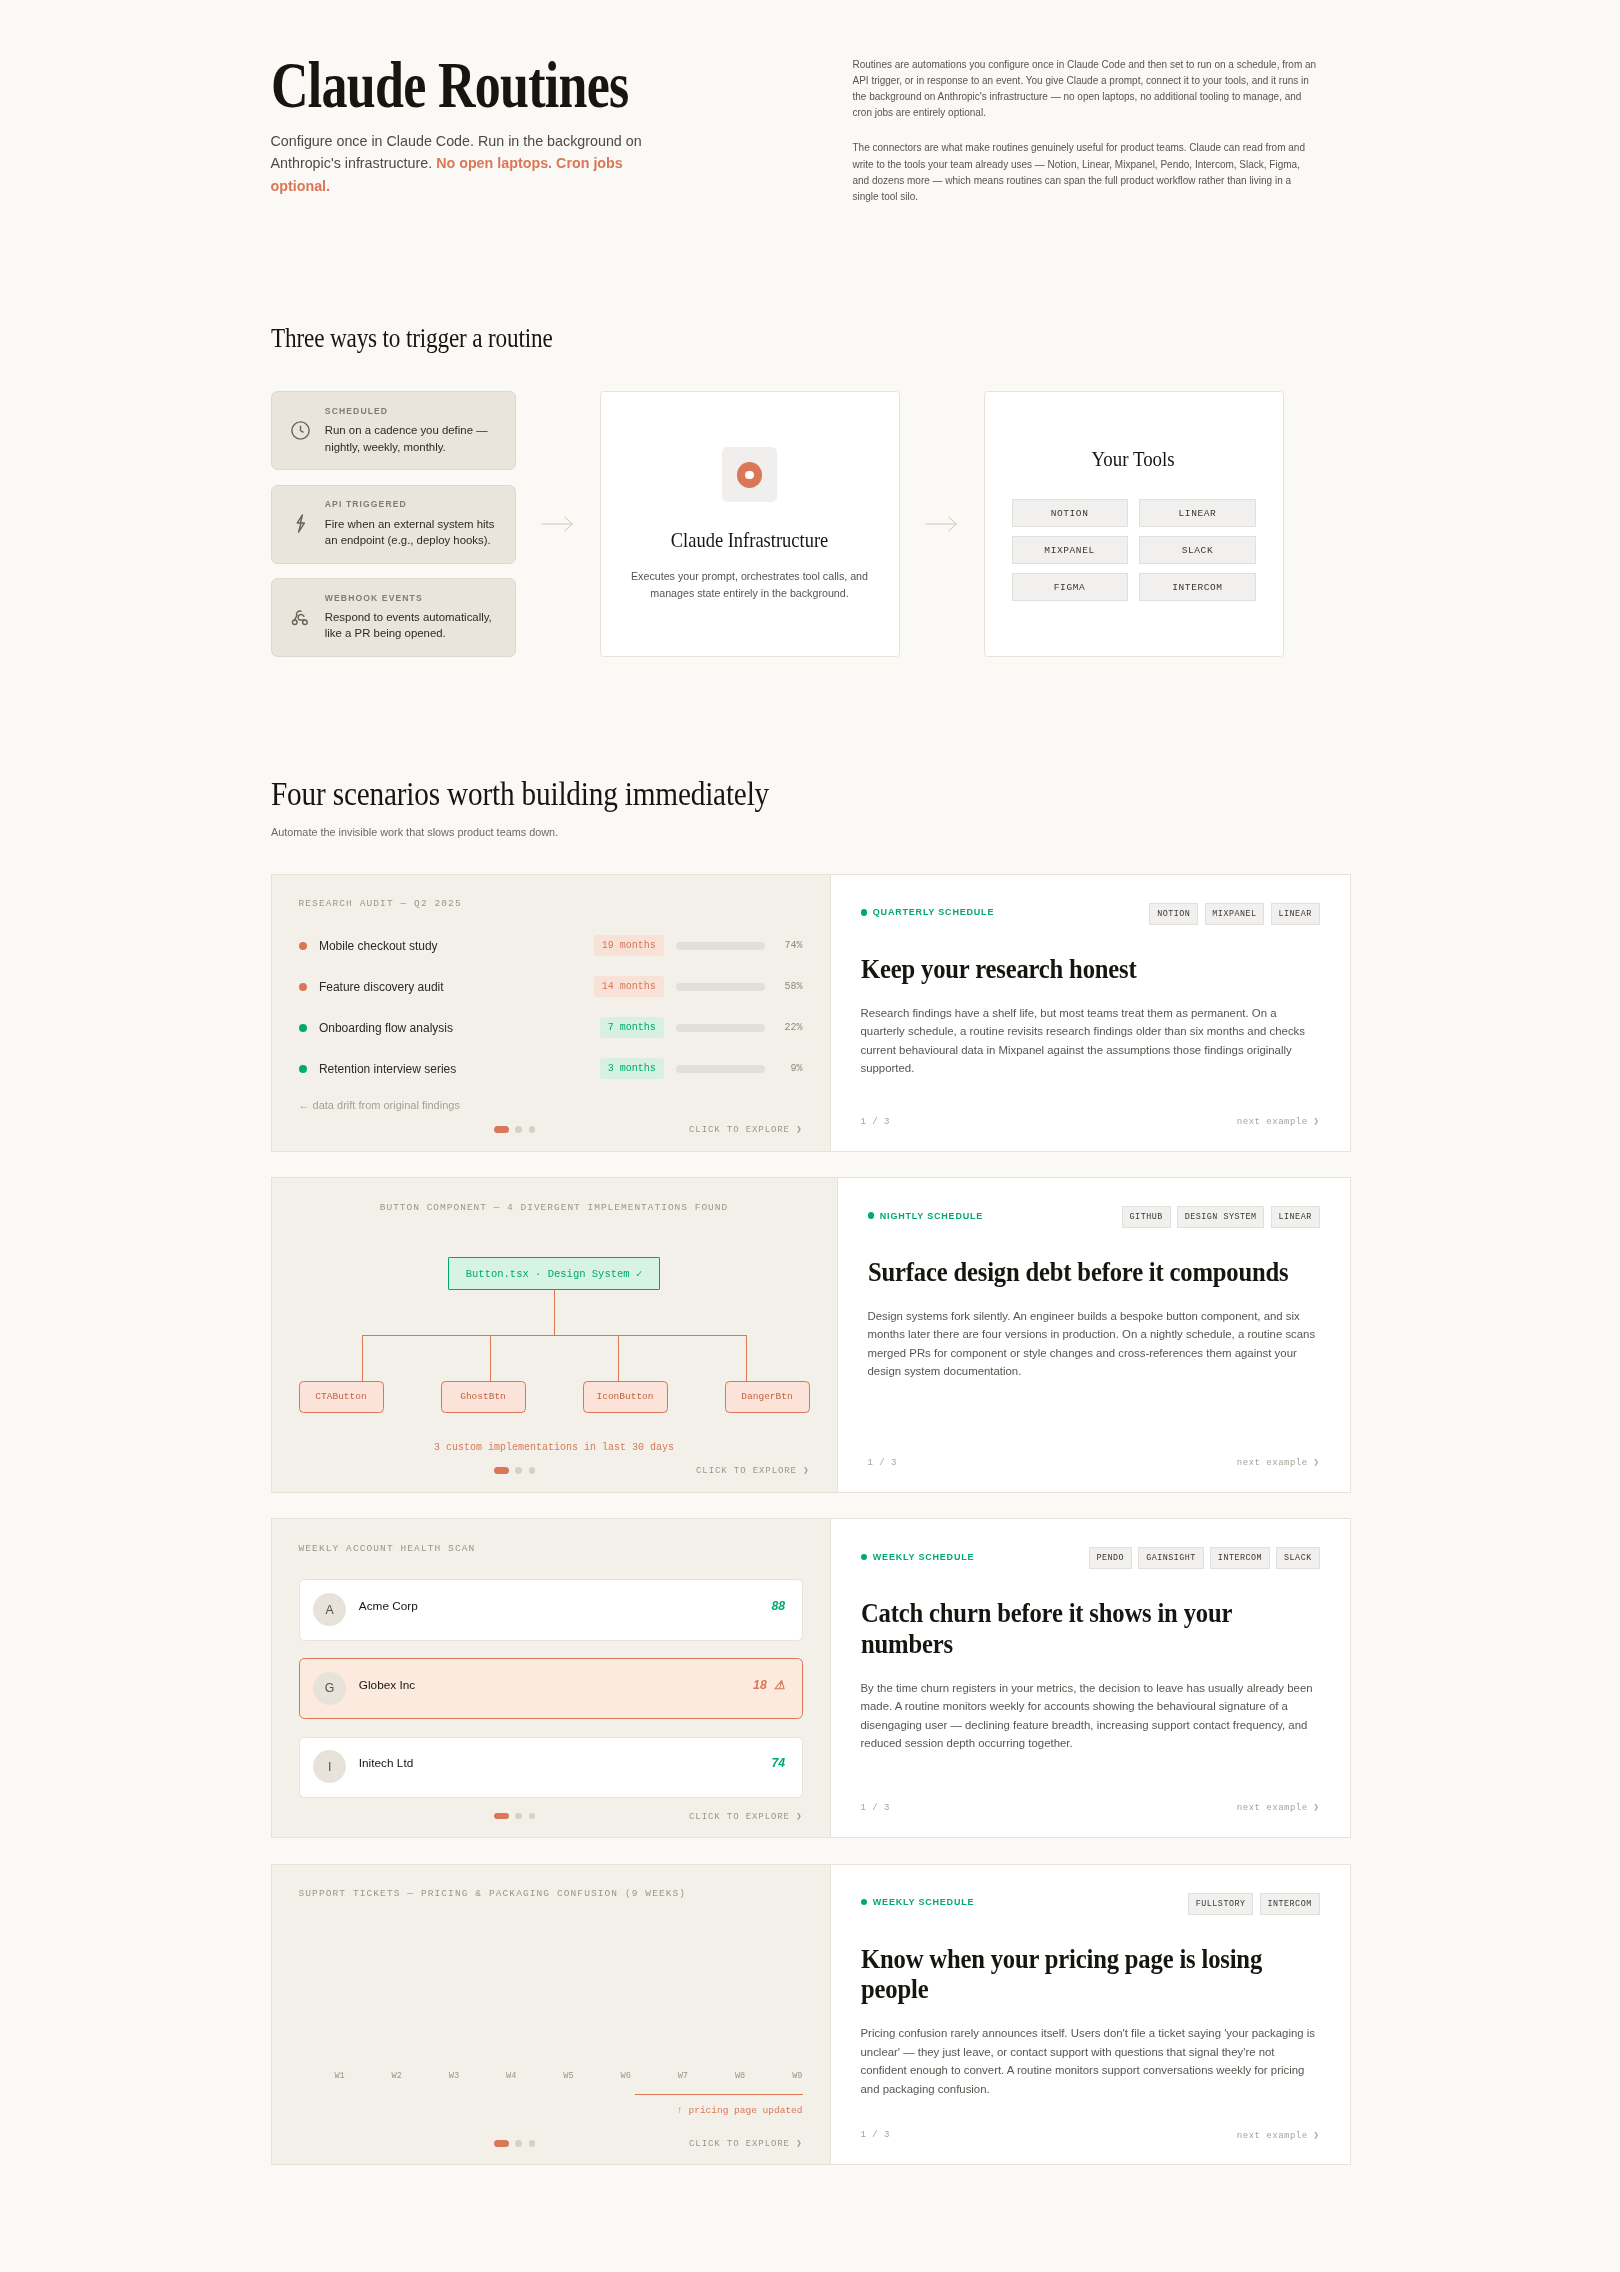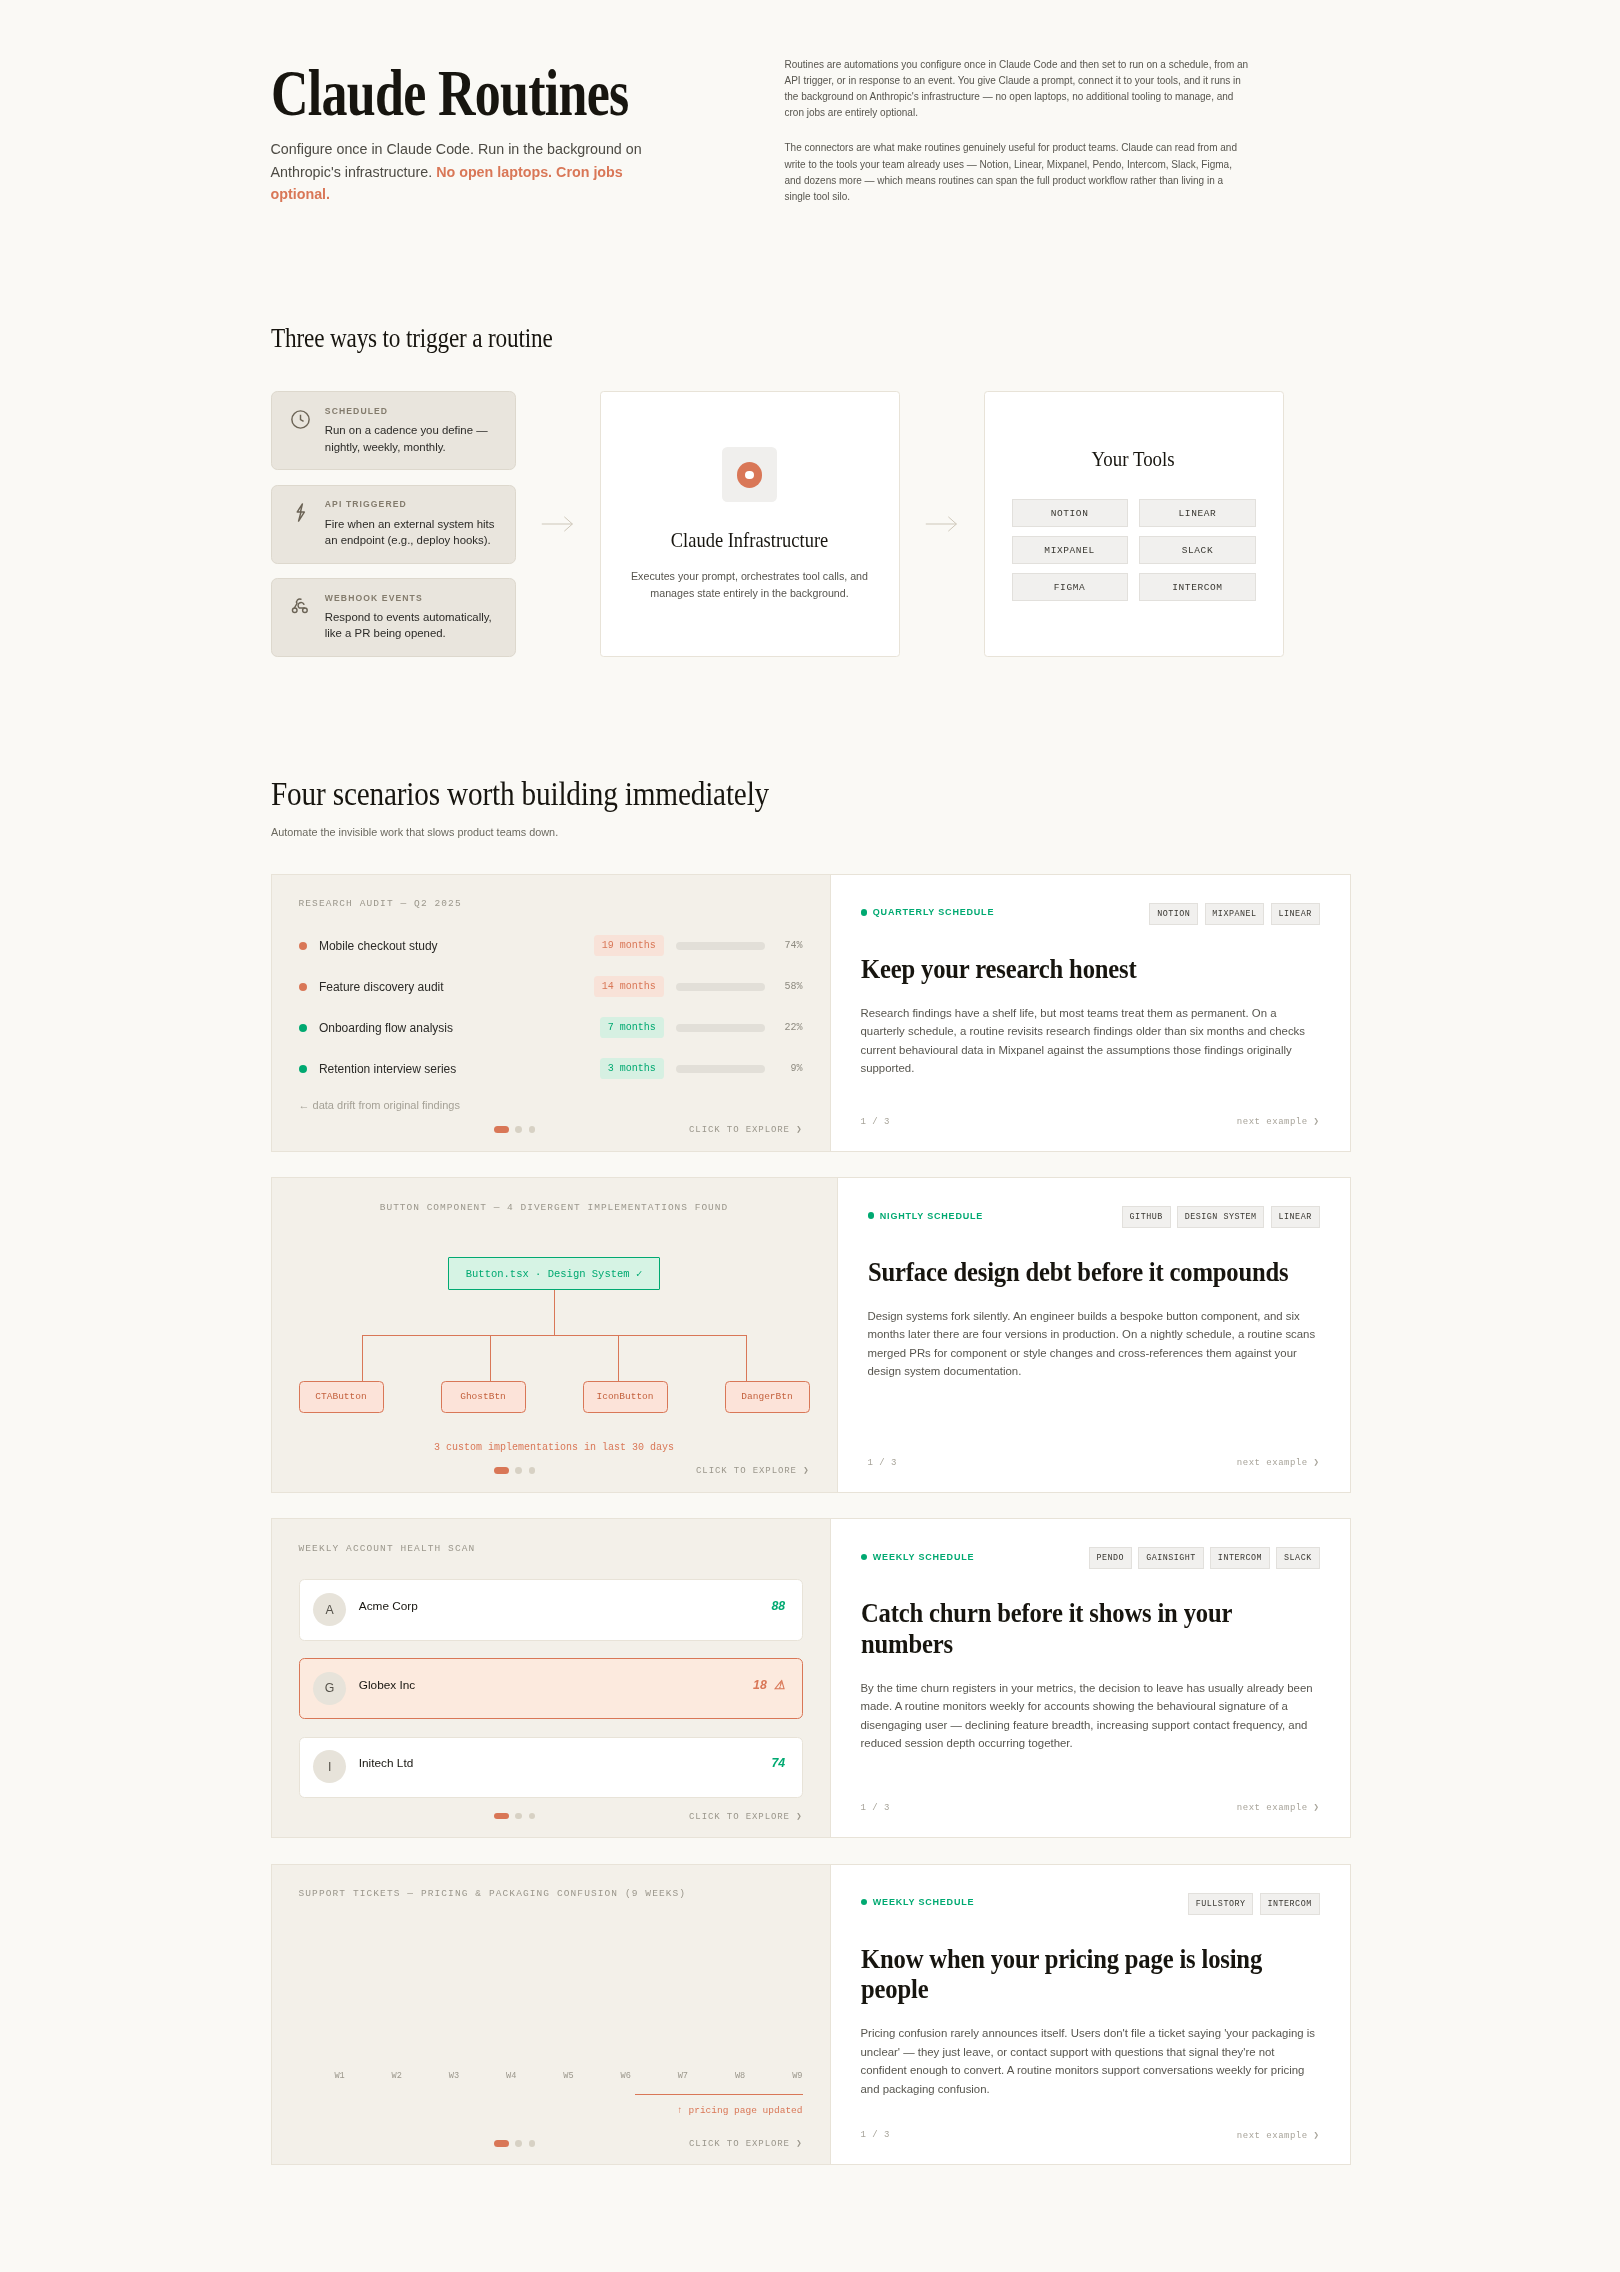--- a/index.html
+++ b/index.html
@@ -25,21 +25,22 @@
 
   .wrap {
     width: 1080px;
     margin: 0 auto;
     padding-top: 44px;
   }
 
   
   .hero {
     display: flex;
-    align-items: flex-end;
+    gap: 68px;
+    align-items: center;
     padding-bottom: 0;
   }
   .hero-left { width: 514px; flex: 0 0 514px; }
   .hero-right { width: 466px; flex: 0 0 466px; padding-top: 12.7px; }
 
   .hero-title {
     font-family: "Liberation Serif", serif;
     font-weight: 700;
     font-size: 65px;
     line-height: 1.02;
@@ -108,21 +109,21 @@
     flex-direction: column;
     gap: 14.5px;
   }
   .trigger-card {
     background: #e9e5dd;
     border: 0.7px solid #ddd8cd;
     border-radius: 6.4px;
     padding: 13.6px 15.5px 14.5px 15.5px;
     display: flex;
     gap: 11.8px;
-    align-items: flex-start;
+    align-items: center;
     min-height: 75px;
   }
   .trigger-icon {
     flex: 0 0 26px;
     width: 26px;
     height: 26px;
     display: flex;
     align-items: center;
     justify-content: center;
     color: #6b6355;

